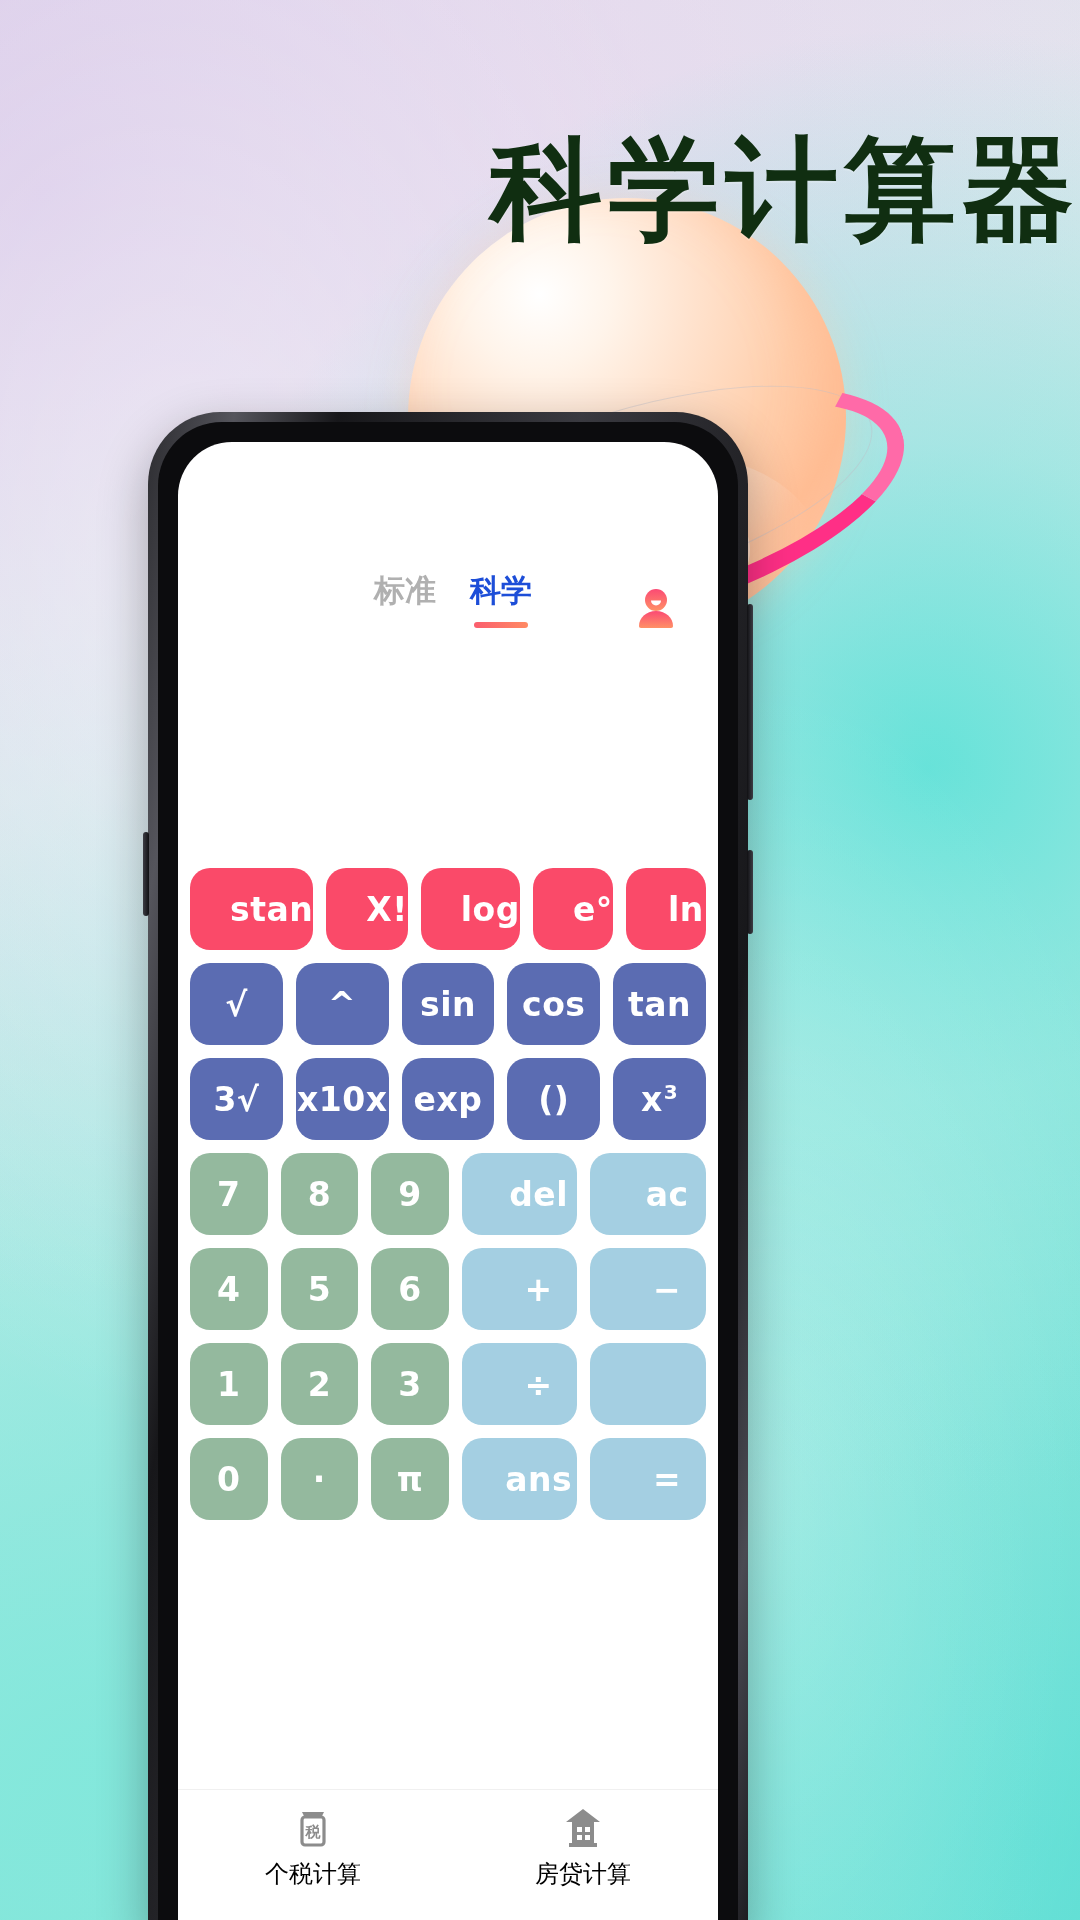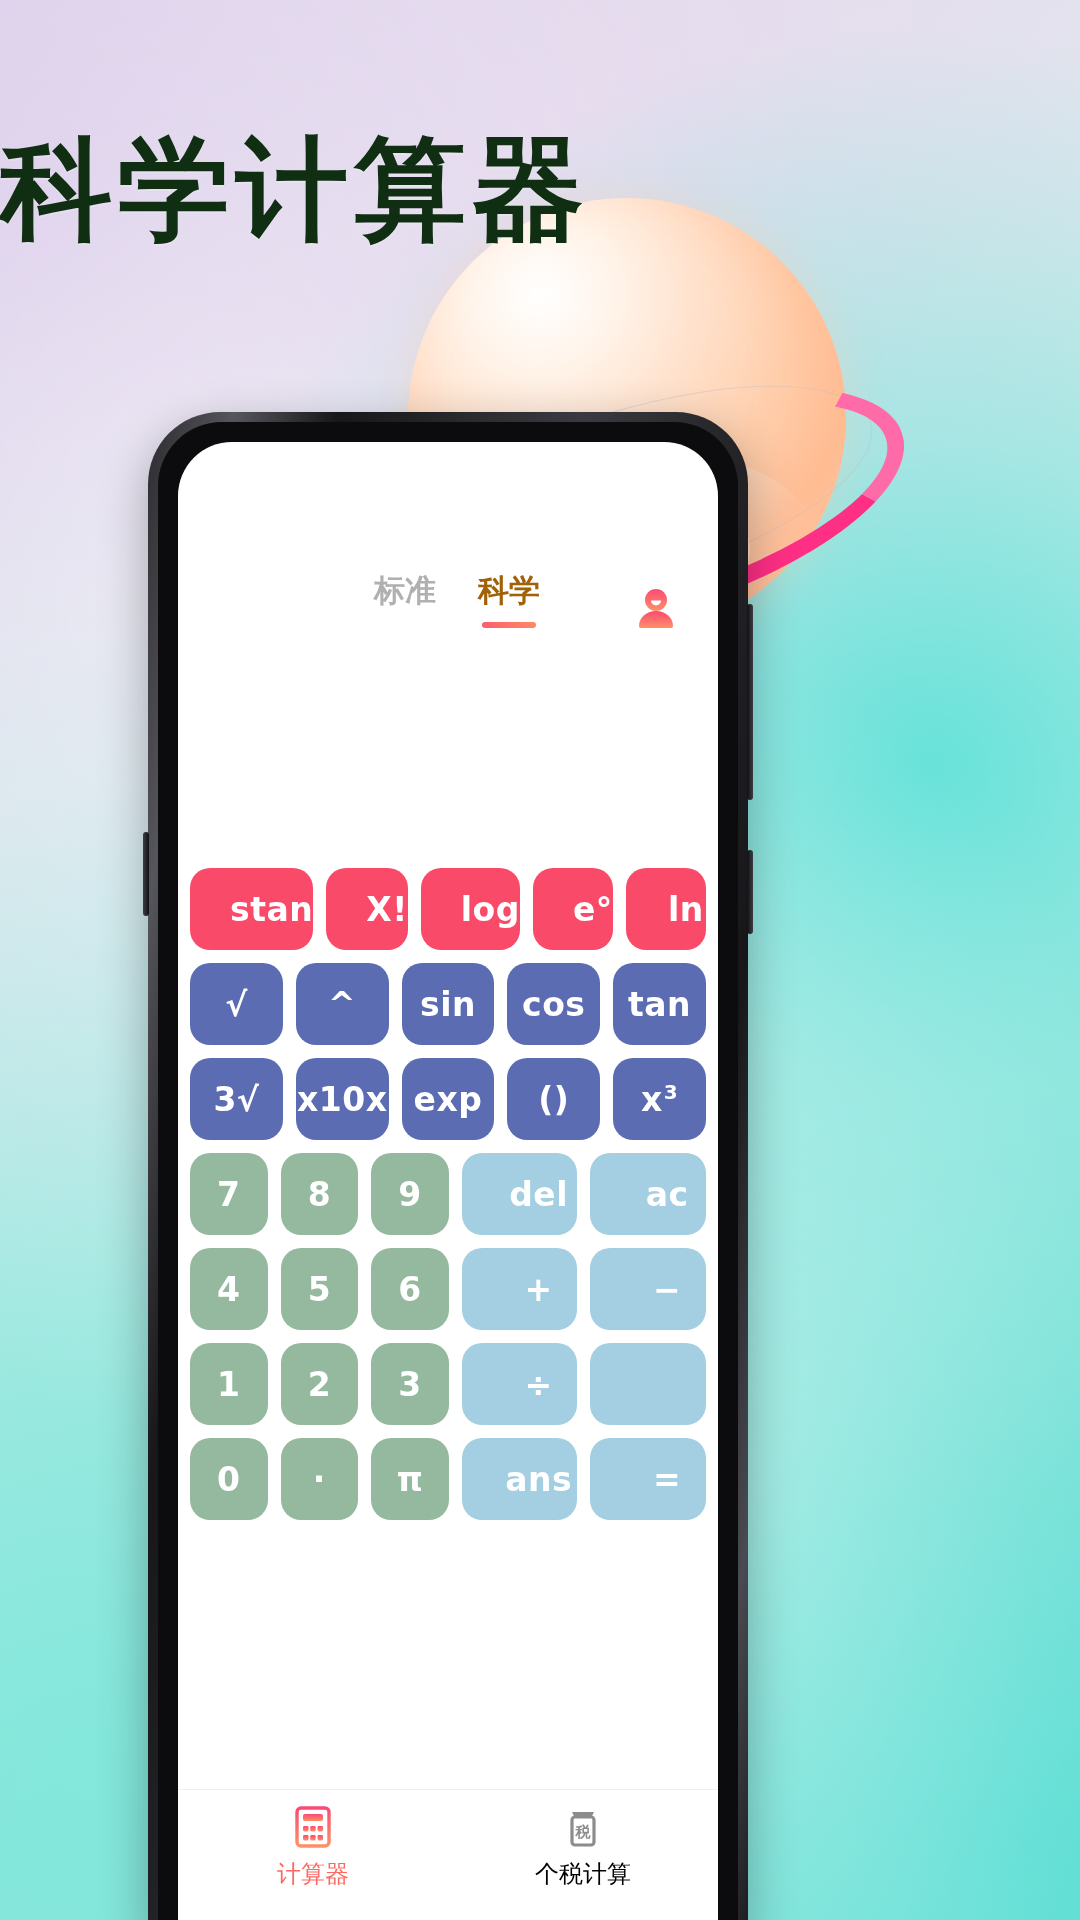--- a/index.html
+++ b/index.html
@@ -24,21 +24,21 @@
     content:"";position:absolute;inset:0;
     background:
       radial-gradient(ellipse at 18% 30%, rgba(255,255,255,0.45) 0%, rgba(255,255,255,0) 45%),
       radial-gradient(ellipse at 70% 78%, rgba(255,255,255,0.30) 0%, rgba(255,255,255,0) 40%);
     pointer-events:none;
   }
 
   
   #poster-title{
     position:absolute;left:0;right:0;top:128px;
-    text-align:left;
+    text-align:right;
     font-family:"DejaVu Sans","Liberation Sans",sans-serif;
     font-weight:bold;
     font-size:112px;
     letter-spacing:6px;
     color:#102e11;
     z-index:6;
     line-height:1.1;
     text-shadow:0 2px 0 rgba(255,255,255,0.18);
   }
 
@@ -115,21 +115,21 @@
     position:relative;height:180px;display:flex;align-items:flex-end;
     padding:0 0 14px 0;
   }
   #tabs{position:absolute;left:0;right:0;bottom:14px;display:flex;align-items:flex-end;}
   .tab{
     position:relative;font-size:31px;font-weight:bold;
     font-family:"DejaVu Sans","Liberation Sans",sans-serif;
     padding-bottom:10px;cursor:pointer;
   }
   #tab-standard{color:#b0b0b0;position:absolute;left:196px;bottom:0;margin-top:9px;}
-  #tab-science{color:#a16207;position:absolute;left:300px;bottom:0;}
+  #tab-science{color:#1d4ed8;position:absolute;left:292px;bottom:0;}
   #tab-science .underline{
     position:absolute;left:4px;right:4px;bottom:-6px;height:6px;border-radius:3px;
     background:linear-gradient(90deg,#fb5e6e,#ff8a63);
   }
   #avatar{
     position:absolute;right:42px;bottom:4px;width:40px;height:44px;cursor:pointer;
   }
 
   
   #display{height:232px;background:#fff;}
@@ -333,52 +333,43 @@
               <span>ans</span>
             </div>
             <div class="key k-cyan">
               <span>=</span>
             </div>
           </div>
         </div>
 
       <div id="bottom-nav">
 
-        <div class="nav-item active">
-          <span class="nav-icon">
-            <svg viewBox="0 0 46 46" width="46" height="46">
-              <defs>
-                <linearGradient id="calg" x1="0" y1="0" x2="0" y2="1">
-                  <stop offset="0%" stop-color="#fb4a74"></stop>
-                    <stop offset="100%" stop-color="#ff8f66"></stop>
-                </linearGradient>
-              </defs>
-              <rect x="7" y="4" width="32" height="38" rx="4" fill="none" stroke="url(#calg)" stroke-width="3.4"></rect>
-              <rect x="13" y="10" width="20" height="7" rx="2" fill="url(#calg)"></rect>
-              <rect x="13" y="22" width="5.5" height="5.5" rx="1.4" fill="url(#calg)"></rect>
-              <rect x="20.2" y="22" width="5.5" height="5.5" rx="1.4" fill="url(#calg)"></rect>
-              <rect x="27.5" y="22" width="5.5" height="5.5" rx="1.4" fill="url(#calg)"></rect>
-              <rect x="13" y="31" width="5.5" height="5.5" rx="1.4" fill="url(#calg)"></rect>
-              <rect x="20.2" y="31" width="5.5" height="5.5" rx="1.4" fill="url(#calg)"></rect>
-              <rect x="27.5" y="31" width="5.5" height="5.5" rx="1.4" fill="url(#calg)"></rect>
-            </svg>
-          </span>
-          <span class="nav-label">计算器</span>
-        </div>
 
         <div class="nav-item">
           <span class="nav-icon">
             <svg viewBox="0 0 46 46" width="46" height="46">
               <path d="M12 8h22l-2 4H14z" fill="#8c8c8c"></path>
               <rect x="12" y="13" width="22" height="28" rx="3" fill="none" stroke="#8c8c8c" stroke-width="3.2"></rect>
               <text x="23" y="33" font-size="15" font-weight="bold" fill="#8c8c8c" font-family="DejaVu Sans, sans-serif" text-anchor="middle">税</text>
             </svg>
           </span>
           <span class="nav-label">个税计算</span>
         </div>
 
+        <div class="nav-item">
+          <span class="nav-icon">
+            <svg viewBox="0 0 46 46" width="46" height="46">
+              <path d="M23 5 6 18h6v21H9v4h28v-4h-3V18h6z" fill="#8c8c8c"></path>
+              <rect x="17" y="23" width="5" height="5" fill="#fff"></rect>
+              <rect x="25" y="23" width="5" height="5" fill="#fff"></rect>
+              <rect x="17" y="31" width="5" height="5" fill="#fff"></rect>
+              <rect x="25" y="31" width="5" height="5" fill="#fff"></rect>
+            </svg>
+          </span>
+          <span class="nav-label">房贷计算</span>
+        </div>
 
 
       </div>
 
     </div>
   </div>
 </div>
 
 </body></html>

